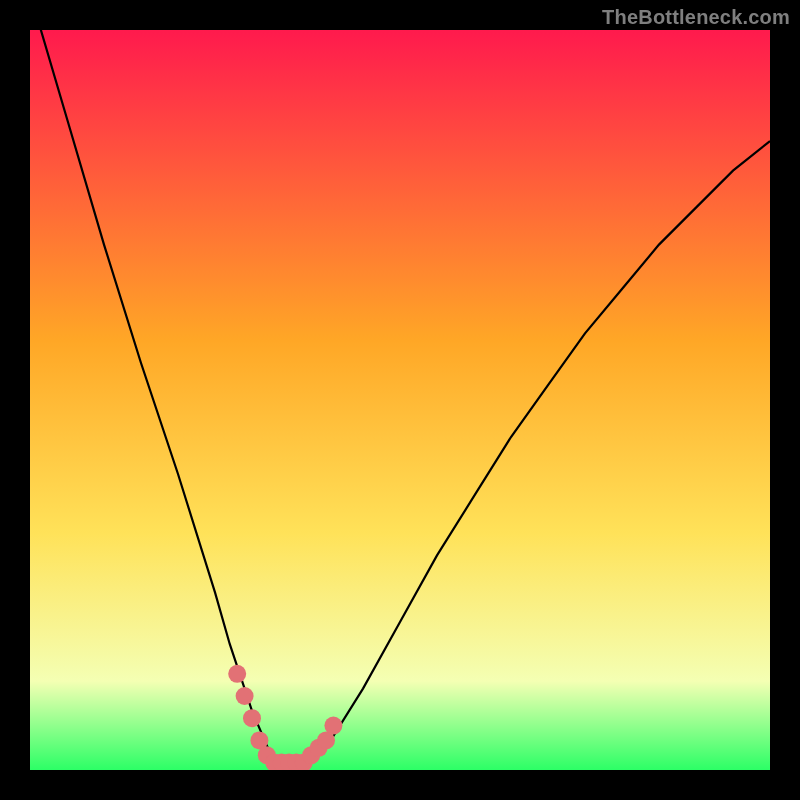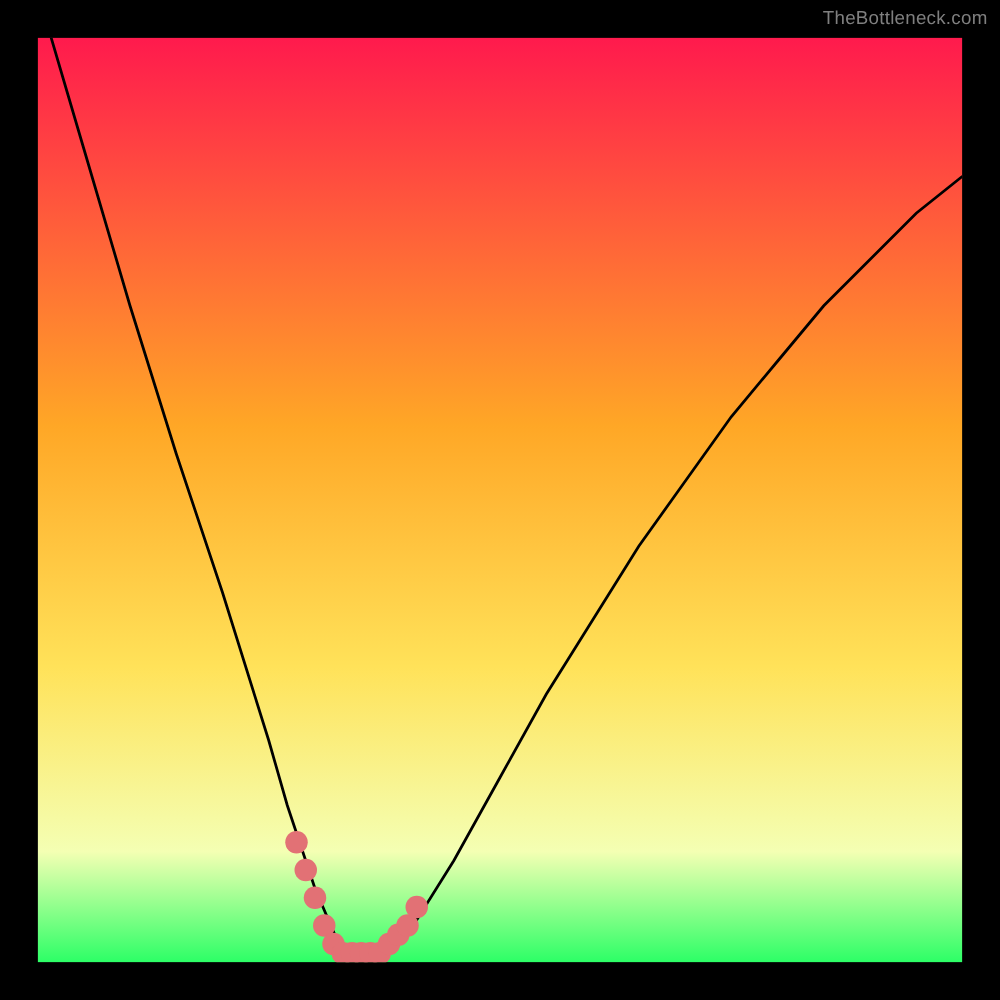--- a/index.html
+++ b/index.html
@@ -25,22 +25,22 @@
     top: 30px;
     width: 740px;
     height: 740px;
     overflow: hidden;
   }
   .watermark {
     position: absolute;
     top: 6px;
     right: 10px;
     color: #7f7f7f;
-    font-size: 15px;
-    font-weight: 400;
+    font-size: 20px;
+    font-weight: 700;
     letter-spacing: 0.2px;
   }
 </style>
 </head>
 <body>
 
 <div class="frame">
   <div class="watermark">TheBottleneck.com</div>
   <div class="plot-area">
     <svg id="chart-svg" width="740" height="740" viewBox="0 0 740 740">

